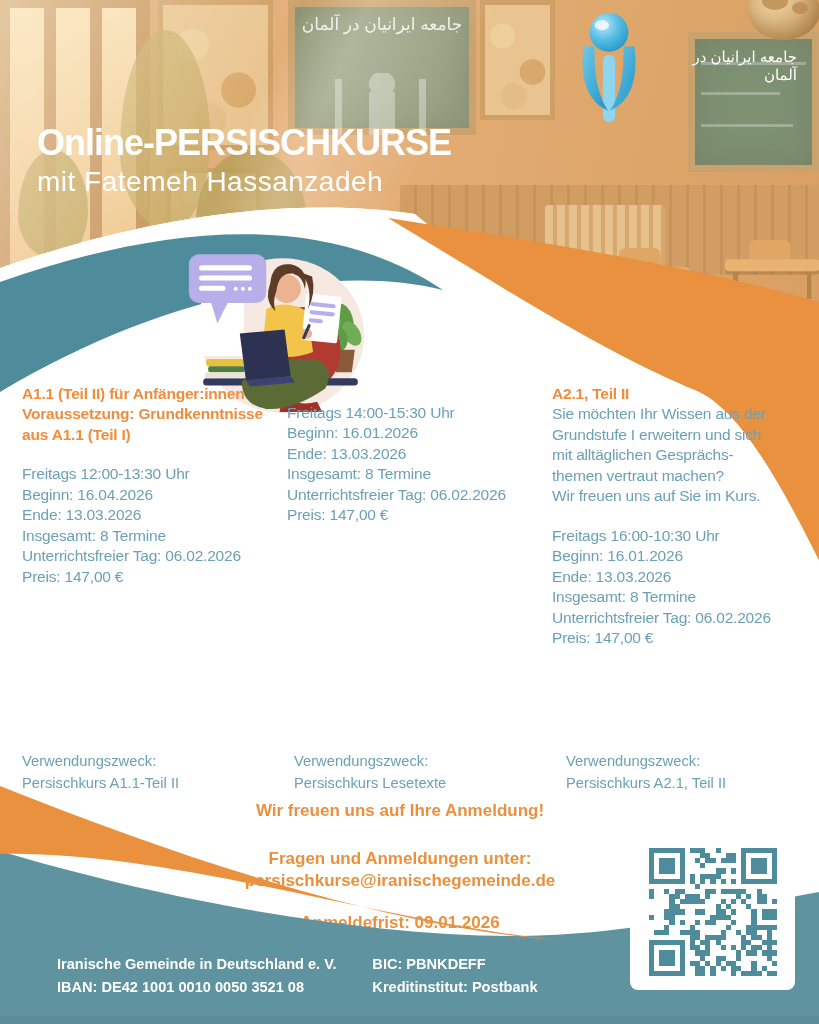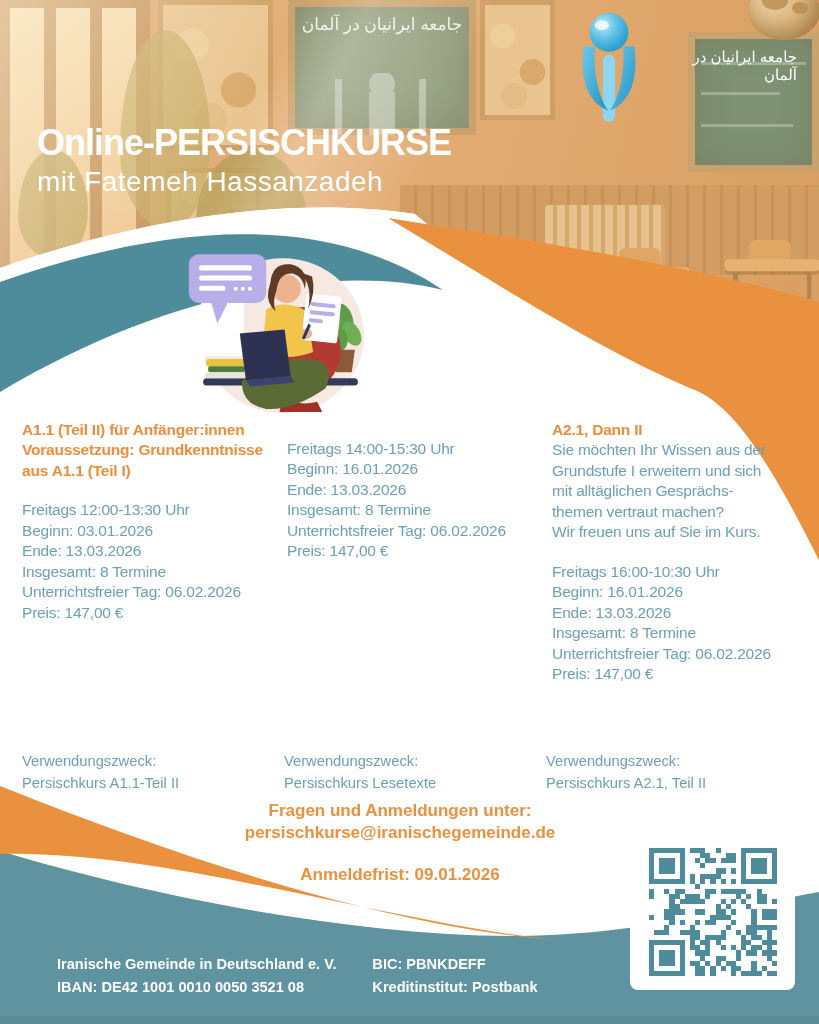--- a/index.html
+++ b/index.html
@@ -51,26 +51,26 @@
   .logo{position:absolute;left:575px;top:12px;width:232px;height:112px;color:#fff;}
   .logo-mark{position:absolute;left:2px;top:0;}
   .logo-fa{position:absolute;right:10px;top:36px;width:140px;text-align:right;font-size:15px;
            color:#fff;direction:rtl;}
   .logo-de{position:absolute;left:70px;top:72px;font-size:14.5px;line-height:1.4;color:#fff;}
   
   .titleblock{position:absolute;left:37px;top:122px;width:730px;color:#fff;}
   .title{font-size:36px;font-weight:bold;letter-spacing:-1px;}
   .subtitle{margin-top:2px;font-size:28px;font-weight:400;letter-spacing:.5px;}
   
-  .cols{position:absolute;left:22px;top:420px;width:782px;display:flex;gap:13px;}
+  .cols{position:absolute;left:22px;top:384px;width:782px;display:flex;gap:13px;}
   .col{width:252px;flex:0 0 252px;font-size:15.5px;line-height:1.32;letter-spacing:-.2px;}
   .course-heading{color:var(--heading_orange);font-weight:bold;white-space:pre-line;}
   .course-body{color:var(--body_text);white-space:pre-line;}
   .course-sched{color:var(--body_text);white-space:pre-line;margin-top:19px;}
-  .vzrow{position:absolute;left:22px;top:750px;width:782px;display:flex;gap:10px;}
+  .vzrow{position:absolute;left:22px;top:750px;width:782px;display:flex;gap:20px;}
   .vz{width:252px;flex:0 0 252px;color:var(--body_text);font-size:15.5px;line-height:1.42;
       white-space:pre-line;transform:scaleX(.95);transform-origin:left;}
   
   .cta{position:absolute;left:0;top:800px;width:800px;text-align:center;color:var(--orange);
        font-weight:bold;font-size:17px;line-height:1.3;}
   .cta .l1{margin-bottom:26px;}
   .cta .l3{margin-bottom:14px;}
   .cta .deadline{margin-top:20px;}
   
   .qr-card{position:absolute;left:630px;top:834px;width:165px;height:156px;background:#fff;border-radius:8px;
@@ -232,36 +232,36 @@
     <polygon points="58,86 102,82 108,128 64,132" fill="#2e3252"></polygon>
     <polygon points="64,132 108,128 112,134 68,138" fill="#3c4370"></polygon>
   </svg>
 
   <div class="cols">
     <div class="col">
       <div class="course-heading">A1.1 (Teil II) für Anfänger:innen
 Voraussetzung: Grundkenntnisse
 aus A1.1 (Teil I)</div>
       <div class="course-sched">Freitags 12:00-13:30 Uhr
-Beginn: 03.01.2026
+Beginn: 16.04.2026
 Ende: 13.03.2026
 Insgesamt: 8 Termine
 Unterrichtsfreier Tag: 06.02.2026
 Preis: 147,00 €</div>
     </div>
     <div class="col">
       <div class="course-sched">Freitags 14:00-15:30 Uhr
 Beginn: 16.01.2026
 Ende: 13.03.2026
 Insgesamt: 8 Termine
 Unterrichtsfreier Tag: 06.02.2026
 Preis: 147,00 €</div>
     </div>
     <div class="col">
-      <div class="course-heading">A2.1, Dann II</div>
+      <div class="course-heading">A2.1, Teil II</div>
       <div class="course-body">Sie möchten Ihr Wissen aus der
 Grundstufe I erweitern und sich
 mit alltäglichen Gesprächs-
 themen vertraut machen?
 Wir freuen uns auf Sie im Kurs.</div>
       <div class="course-sched">Freitags 16:00-10:30 Uhr
 Beginn: 16.01.2026
 Ende: 13.03.2026
 Insgesamt: 8 Termine
 Unterrichtsfreier Tag: 06.02.2026
@@ -272,20 +272,21 @@
   <div class="vzrow">
     <div class="vz">Verwendungszweck:
 Persischkurs A1.1-Teil II</div>
     <div class="vz">Verwendungszweck:
 Persischkurs Lesetexte</div>
     <div class="vz">Verwendungszweck:
 Persischkurs A2.1, Teil II</div>
   </div>
 
   <div class="cta">
+    <div class="l1">Wir freuen uns auf Ihre Anmeldung!</div>
     <div class="l2">Fragen und Anmeldungen unter:</div>
     <div class="l3">persischkurse@iranischegemeinde.de</div>
     <div class="deadline">Anmeldefrist: 09.01.2026</div>
   </div>
 
   <svg class="waves-bottom" viewBox="0 0 819 240">
     <path d="M0,67 C150,112 350,152 520,152 C650,150 740,122 819,108 L819,240 L0,240 Z" fill="#5E939F"></path>
     <path d="M0,2 C200,82 400,145 565,157 C390,140 170,66 0,70 Z" fill="#E9913E"></path>
   </svg>
 

